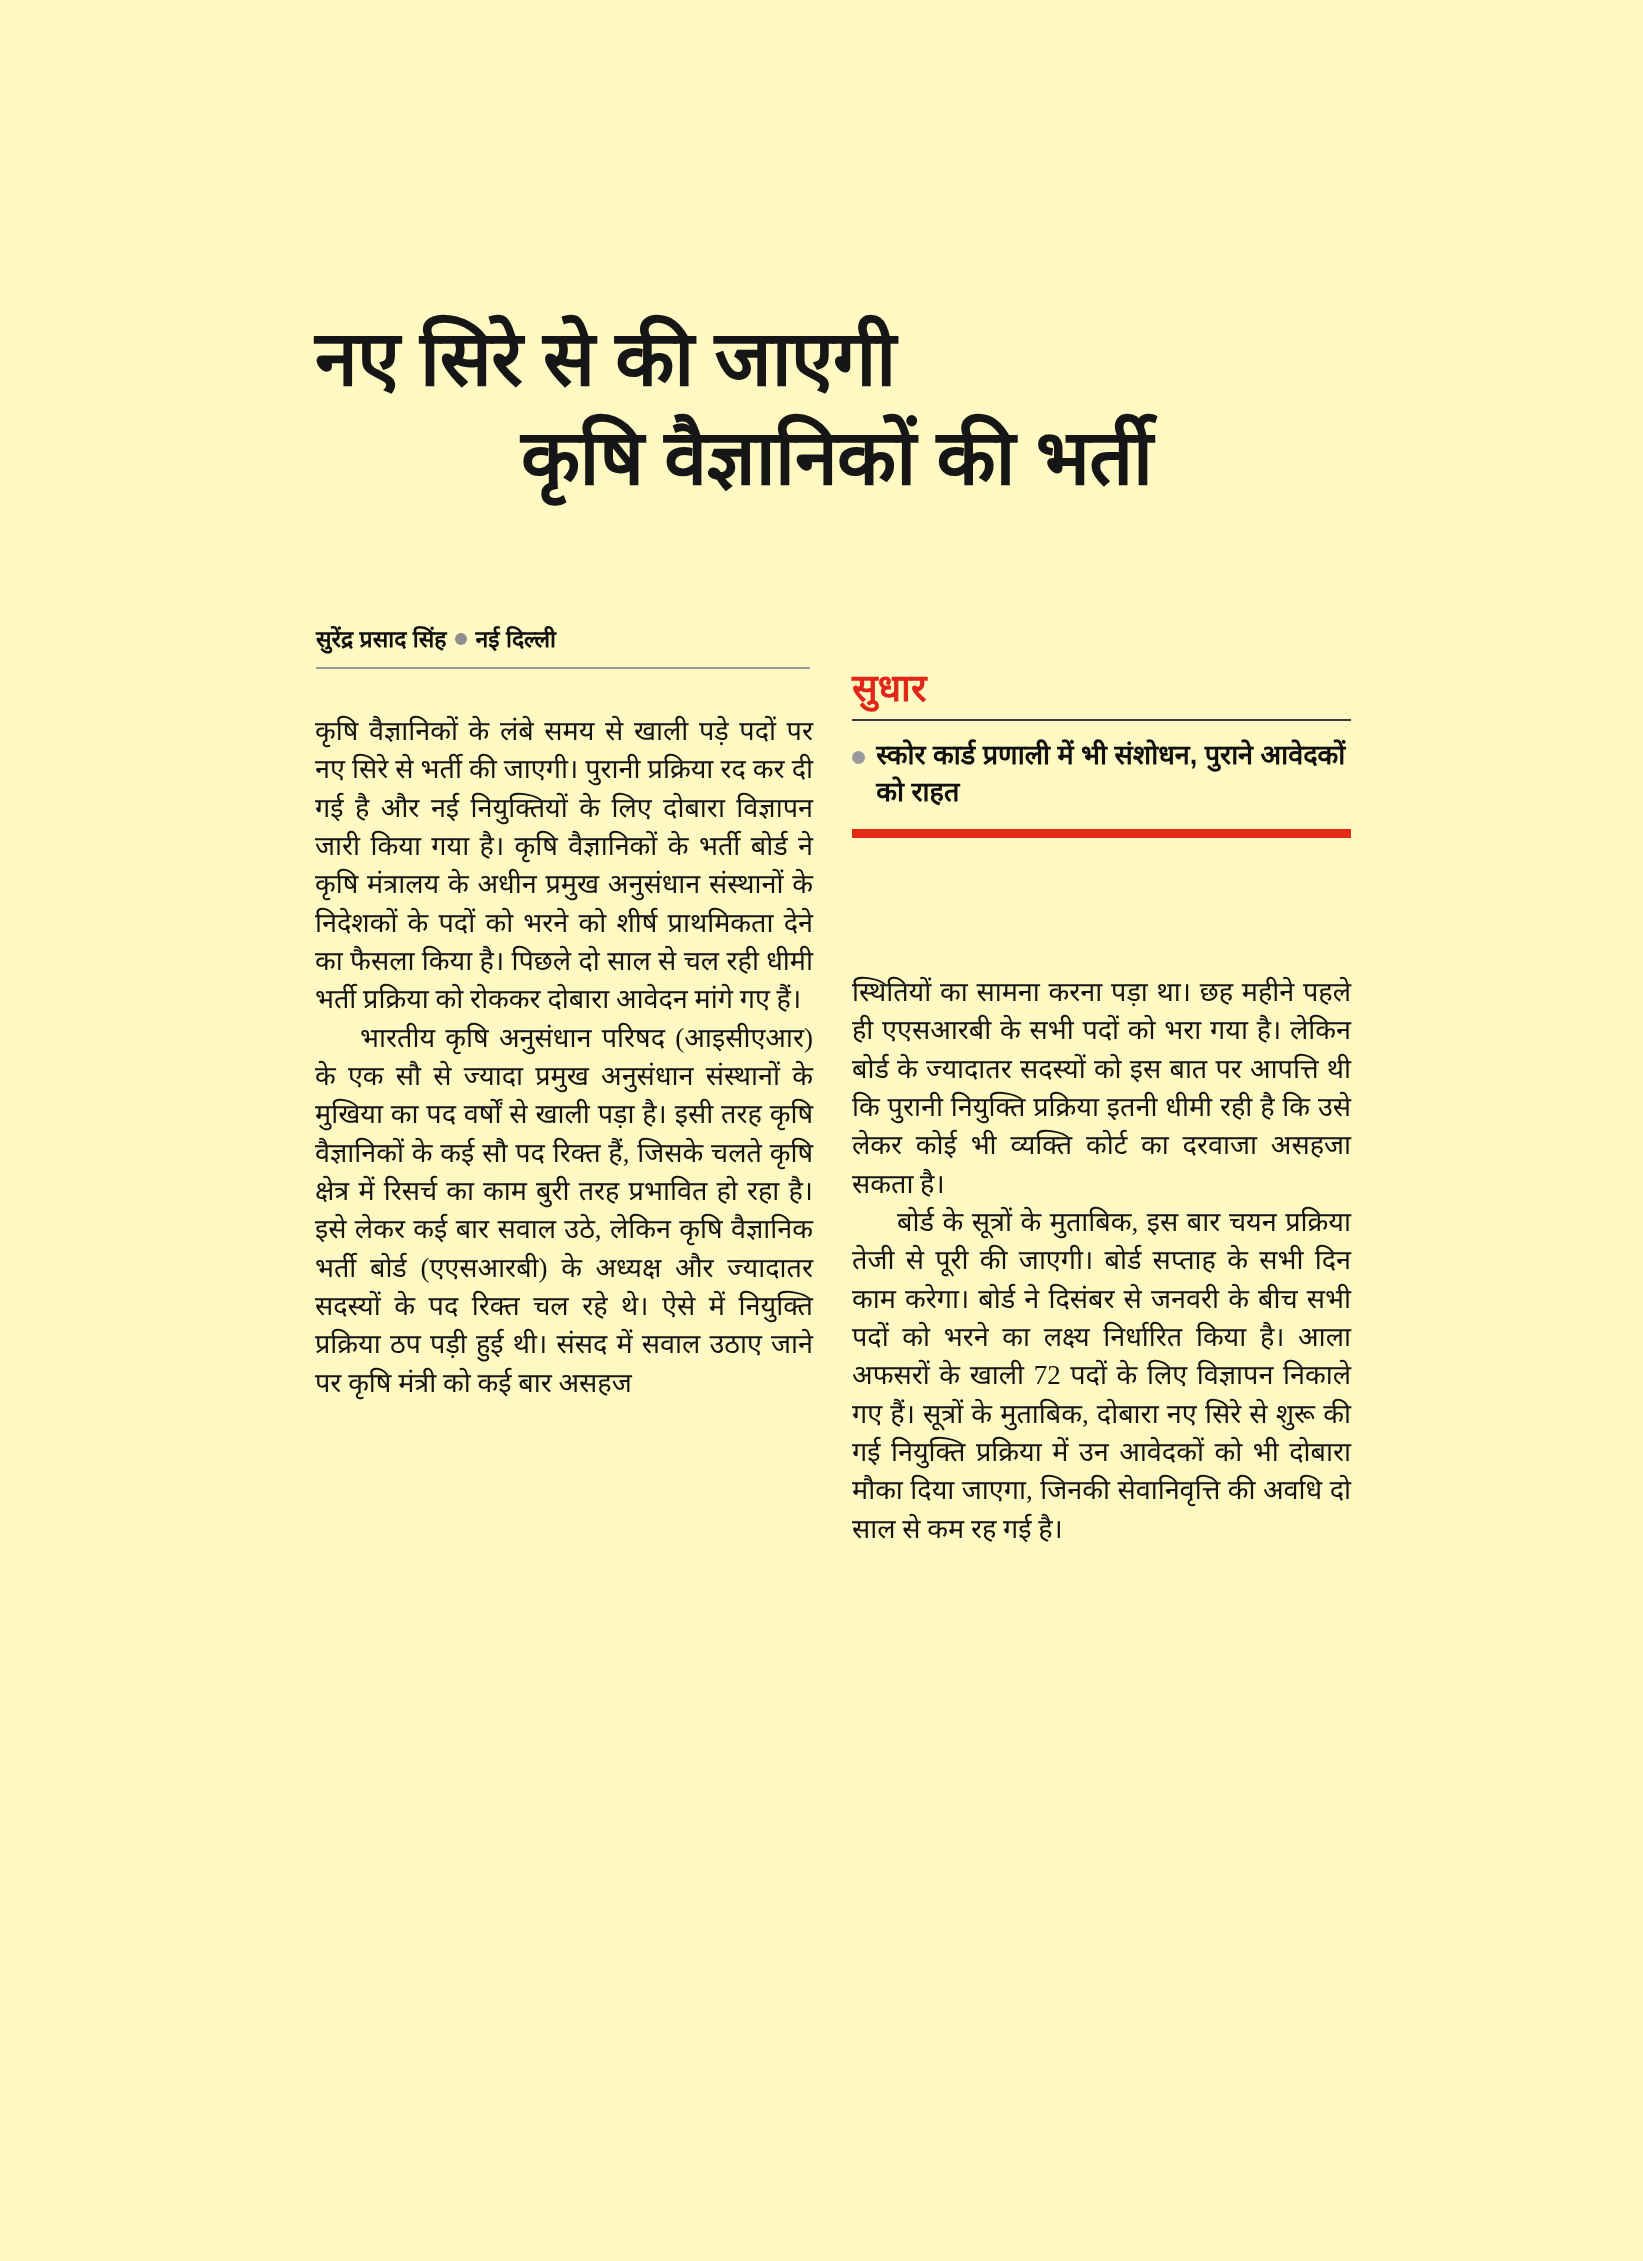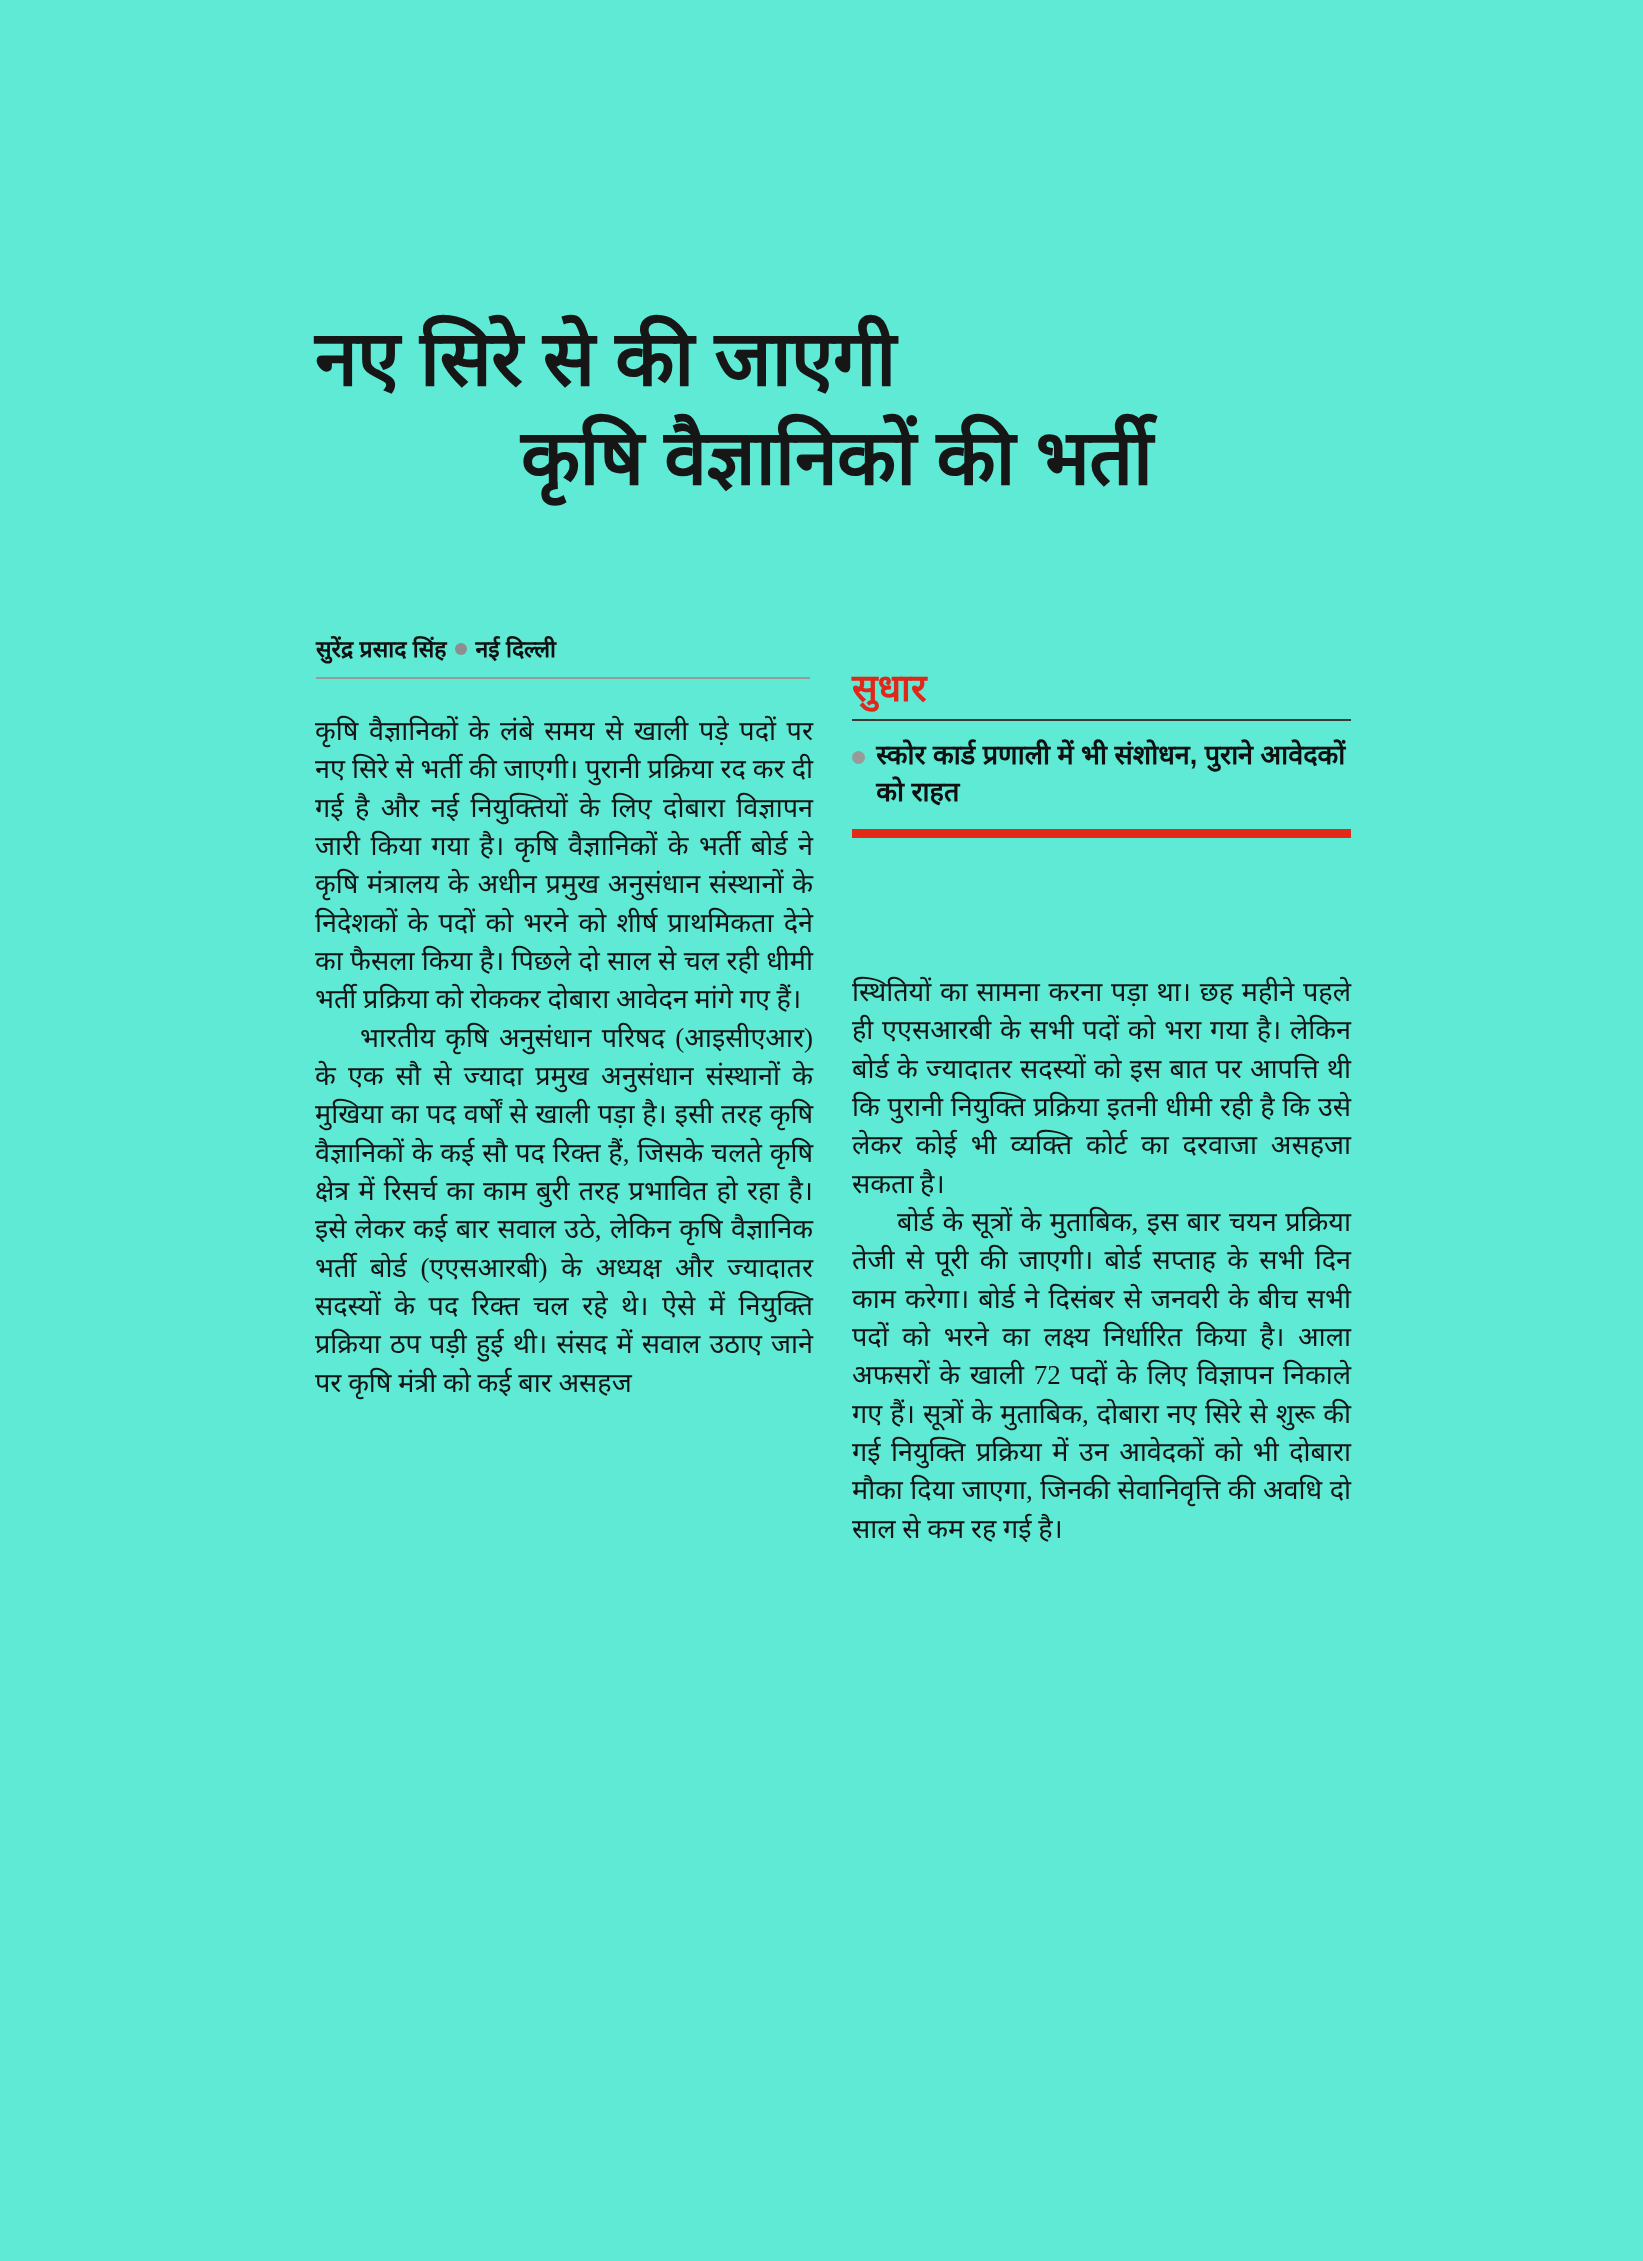--- a/index.html
+++ b/index.html
@@ -17,21 +17,21 @@
     position: relative;
     overflow: hidden;
   }
 
   .clipping {
     position: absolute;
     left: 0;
     top: 0;
     width: 1644px;
     height: 2261px;
-    background: #5eead4;
+    background: #fef9c3;
   }
 
   
   .headline-block {
     position: absolute;
     left: 315px;
     top: 309px;
     width: 1041px;
   }
 
@@ -58,21 +58,20 @@
 
   .byline-row {
     font-family: "Liberation Sans", "DejaVu Sans", sans-serif;
     font-size: 23px;
     line-height: 1.25;
     color: #111;
     display: flex;
     align-items: center;
     gap: 8.5px;
     white-space: nowrap;
-    margin-top: 10px;
   }
 
   .byline-author { font-weight: 700; }
   .byline-dot {
     width: 12px;
     height: 12px;
     border-radius: 50%;
     background: #8e8e8e;
     display: inline-block;
     flex: 0 0 auto;

